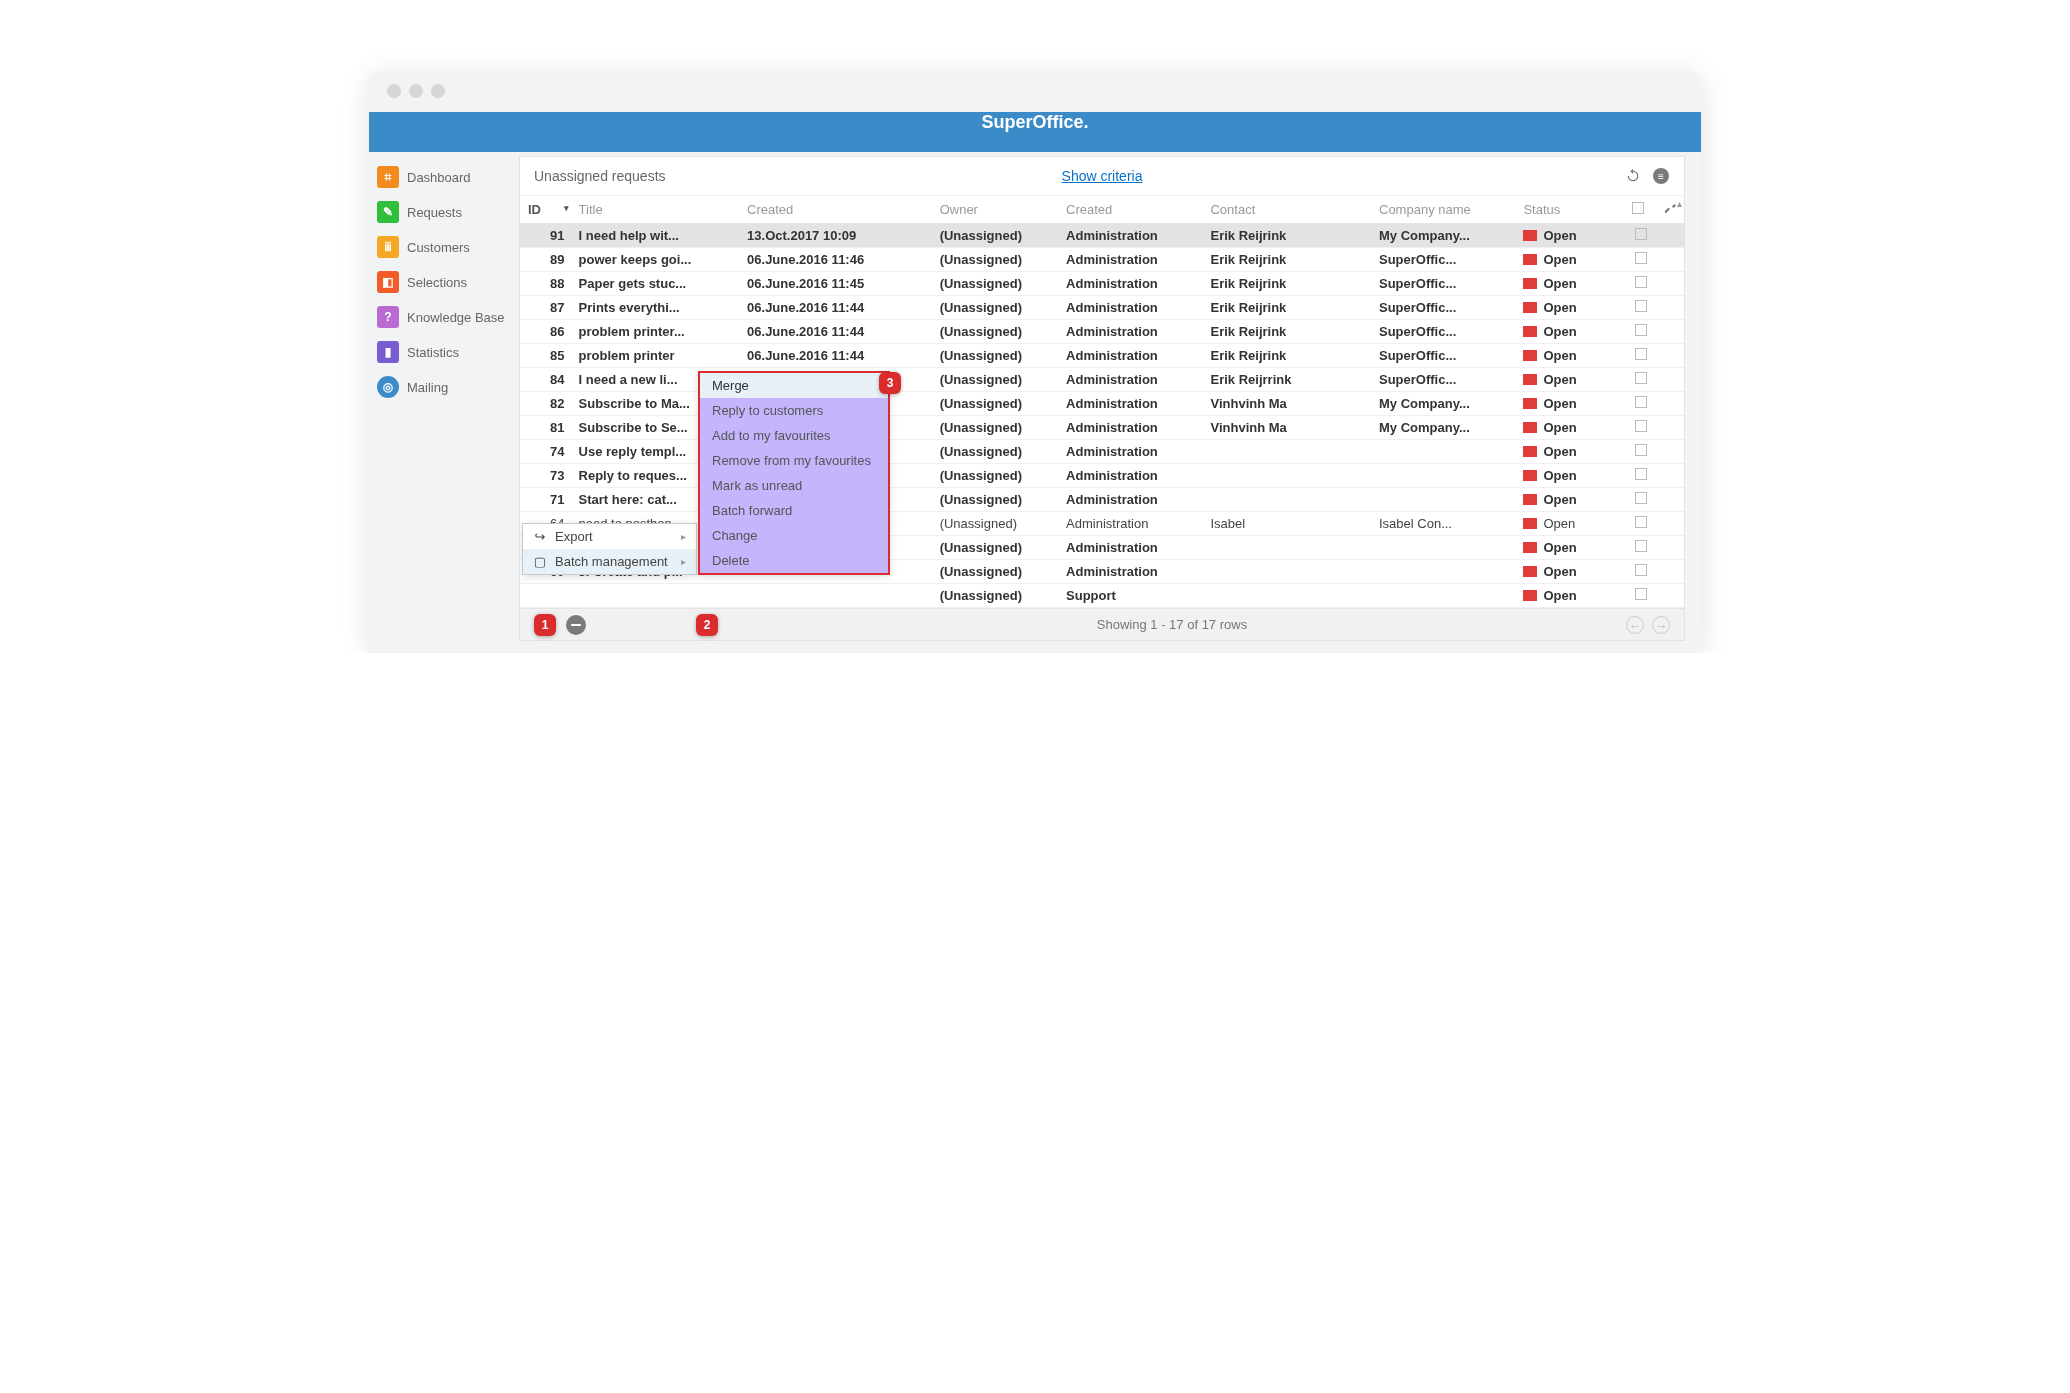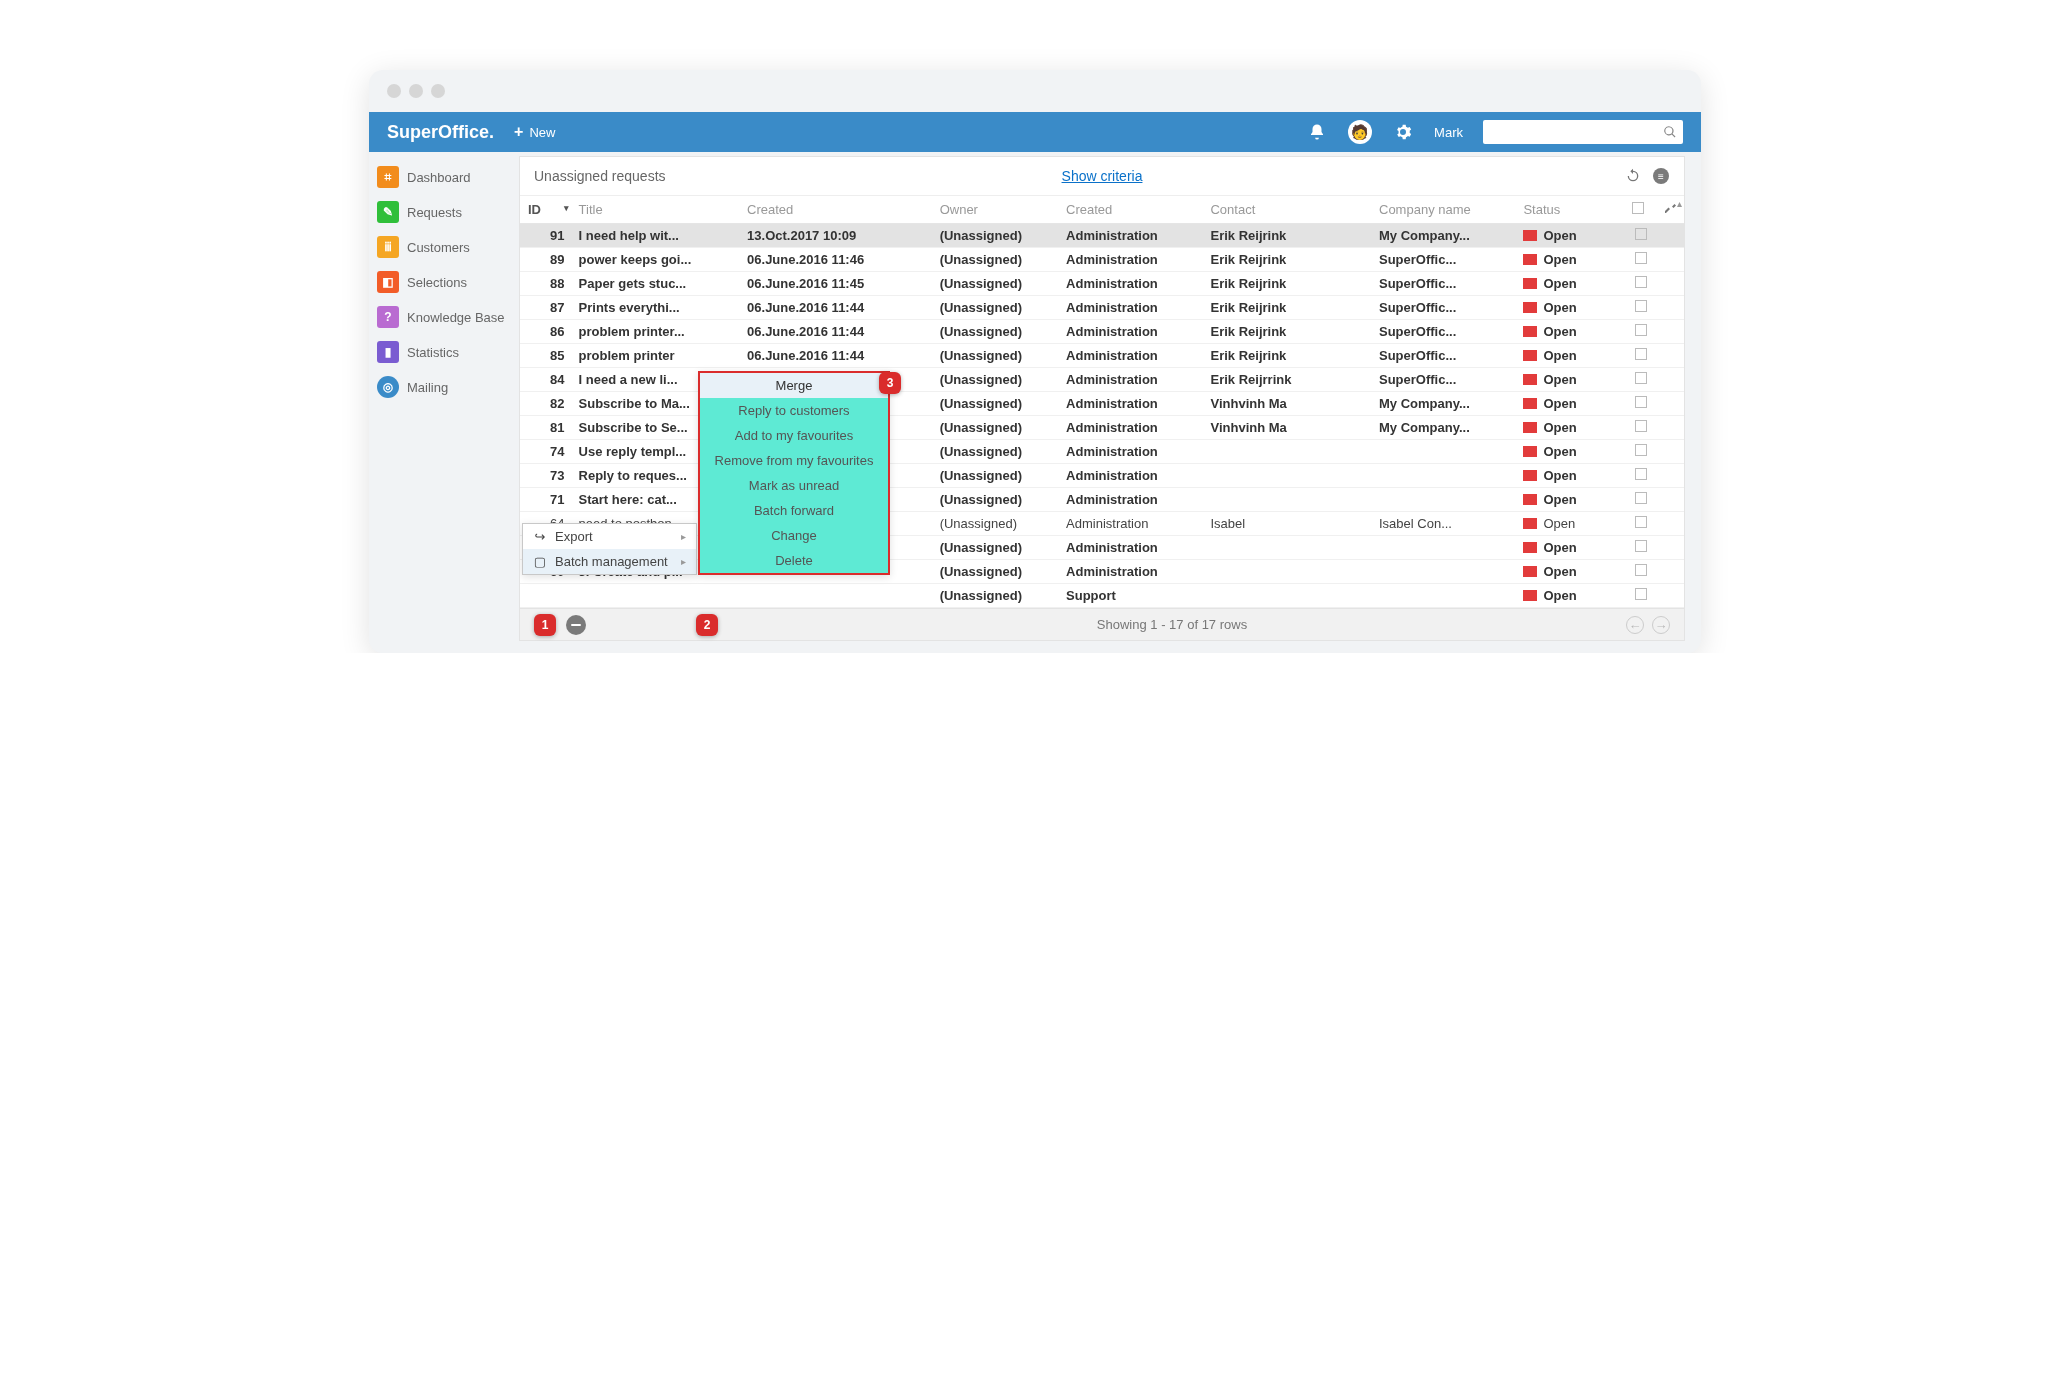--- a/index.html
+++ b/index.html
@@ -30,20 +30,21 @@
   .dot { width: 14px; height: 14px; border-radius: 50%; background: #d6d6d6; }
 
   .topbar {
     background: #3a8bc8;
     height: 40px;
     display: flex;
     align-items: center;
     padding: 0 18px;
     color: #fff;
     gap: 20px;
+    flex-direction: column;
   }
   .brand { font-weight: 700; font-size: 18px; }
   .newbtn { display: flex; align-items: center; gap: 6px; cursor: pointer; }
   .plus { font-size: 16px; font-weight: 700; }
   .top-spacer { flex: 1; }
   .top-icon { width: 22px; height: 22px; border-radius: 50%; display: flex; align-items: center; justify-content: center; cursor: pointer; }
   .avatar { background: #fff; width:24px; height:24px; font-size:14px; border-radius:50%; display:flex;align-items:center;justify-content:center;}
   .search-box { background:#fff; height:24px; width:200px; display:flex; align-items:center; justify-content:flex-end; padding:0 6px; border-radius:2px;}
   .search-box svg { fill:#888; }
 
@@ -102,22 +103,22 @@
   .popup1 {
     position:absolute; left:2px; bottom:33px; width:175px; background:#fff; border:1px solid #c8c8c8;
     box-shadow:0 2px 8px rgba(0,0,0,0.12); font-size:13px;
   }
   .popup1 .prow { display:flex; align-items:center; padding:5px 10px; gap:8px; cursor:pointer;}
   .popup1 .prow.active { background:#e8f1f8;}
   .popup1 .arrow { margin-left:auto; color:#999; font-size:10px;}
   .popup1 .picon { width:14px; height:14px; display:inline-flex; align-items:center; justify-content:center;}
 
   .popup2 {
-    position:absolute; left:178px; bottom:33px; width:192px; background:#5eead4; border:2px solid #da2c2c;
-    box-shadow:0 2px 8px rgba(0,0,0,0.12); font-size:13px; z-index:5;text-align:center;
+    position:absolute; left:178px; bottom:33px; width:192px; background:#c4b5fd; border:2px solid #da2c2c;
+    box-shadow:0 2px 8px rgba(0,0,0,0.12); font-size:13px; z-index:5;
   }
   .popup2 .mrow { padding:5px 12px; cursor:pointer; color:#555; }
   .popup2 .mrow.active { background:#e8f1f8; color:#333;}
 
   .callout {
     position:absolute; width:22px; height:22px; border-radius:6px; background:#da2c2c; color:#fff;
     font-weight:700; font-size:12px; display:flex; align-items:center; justify-content:center;
     box-shadow:0 1px 4px rgba(0,0,0,0.3);
   }
   .callout.c3 { position:absolute; right:-13px; top:-1px; }

